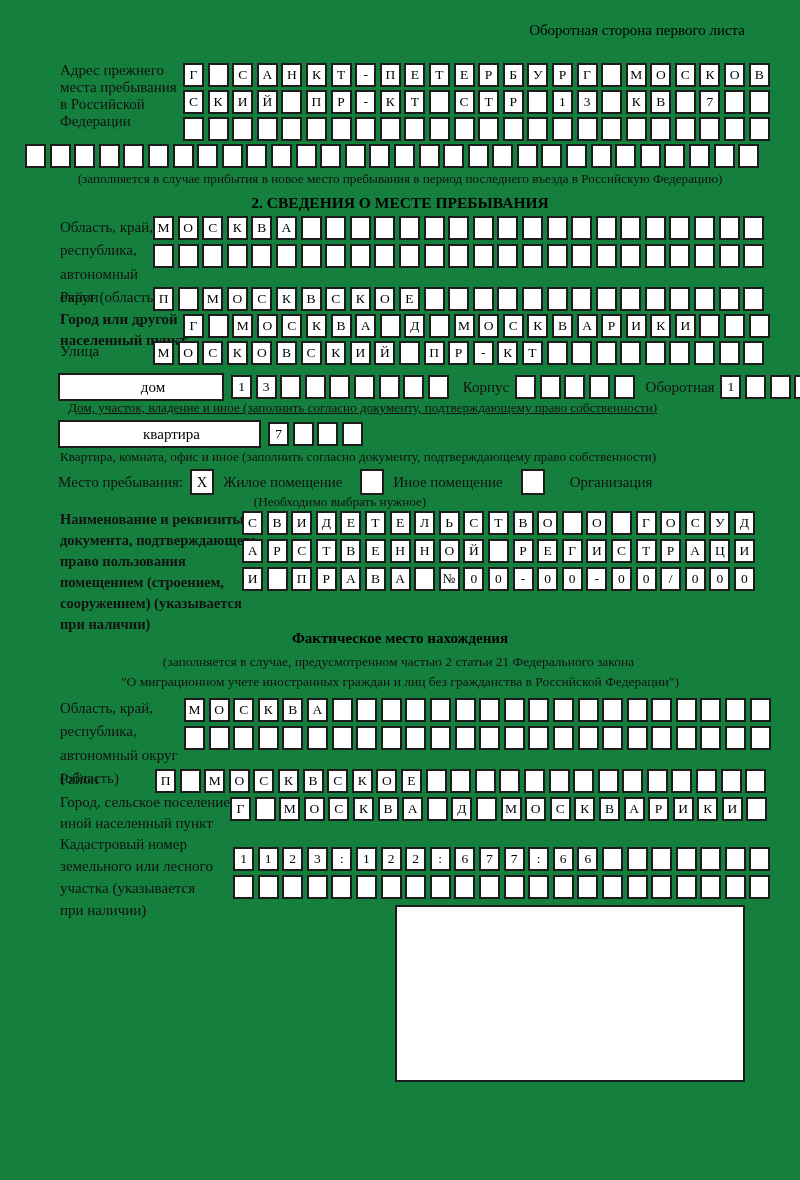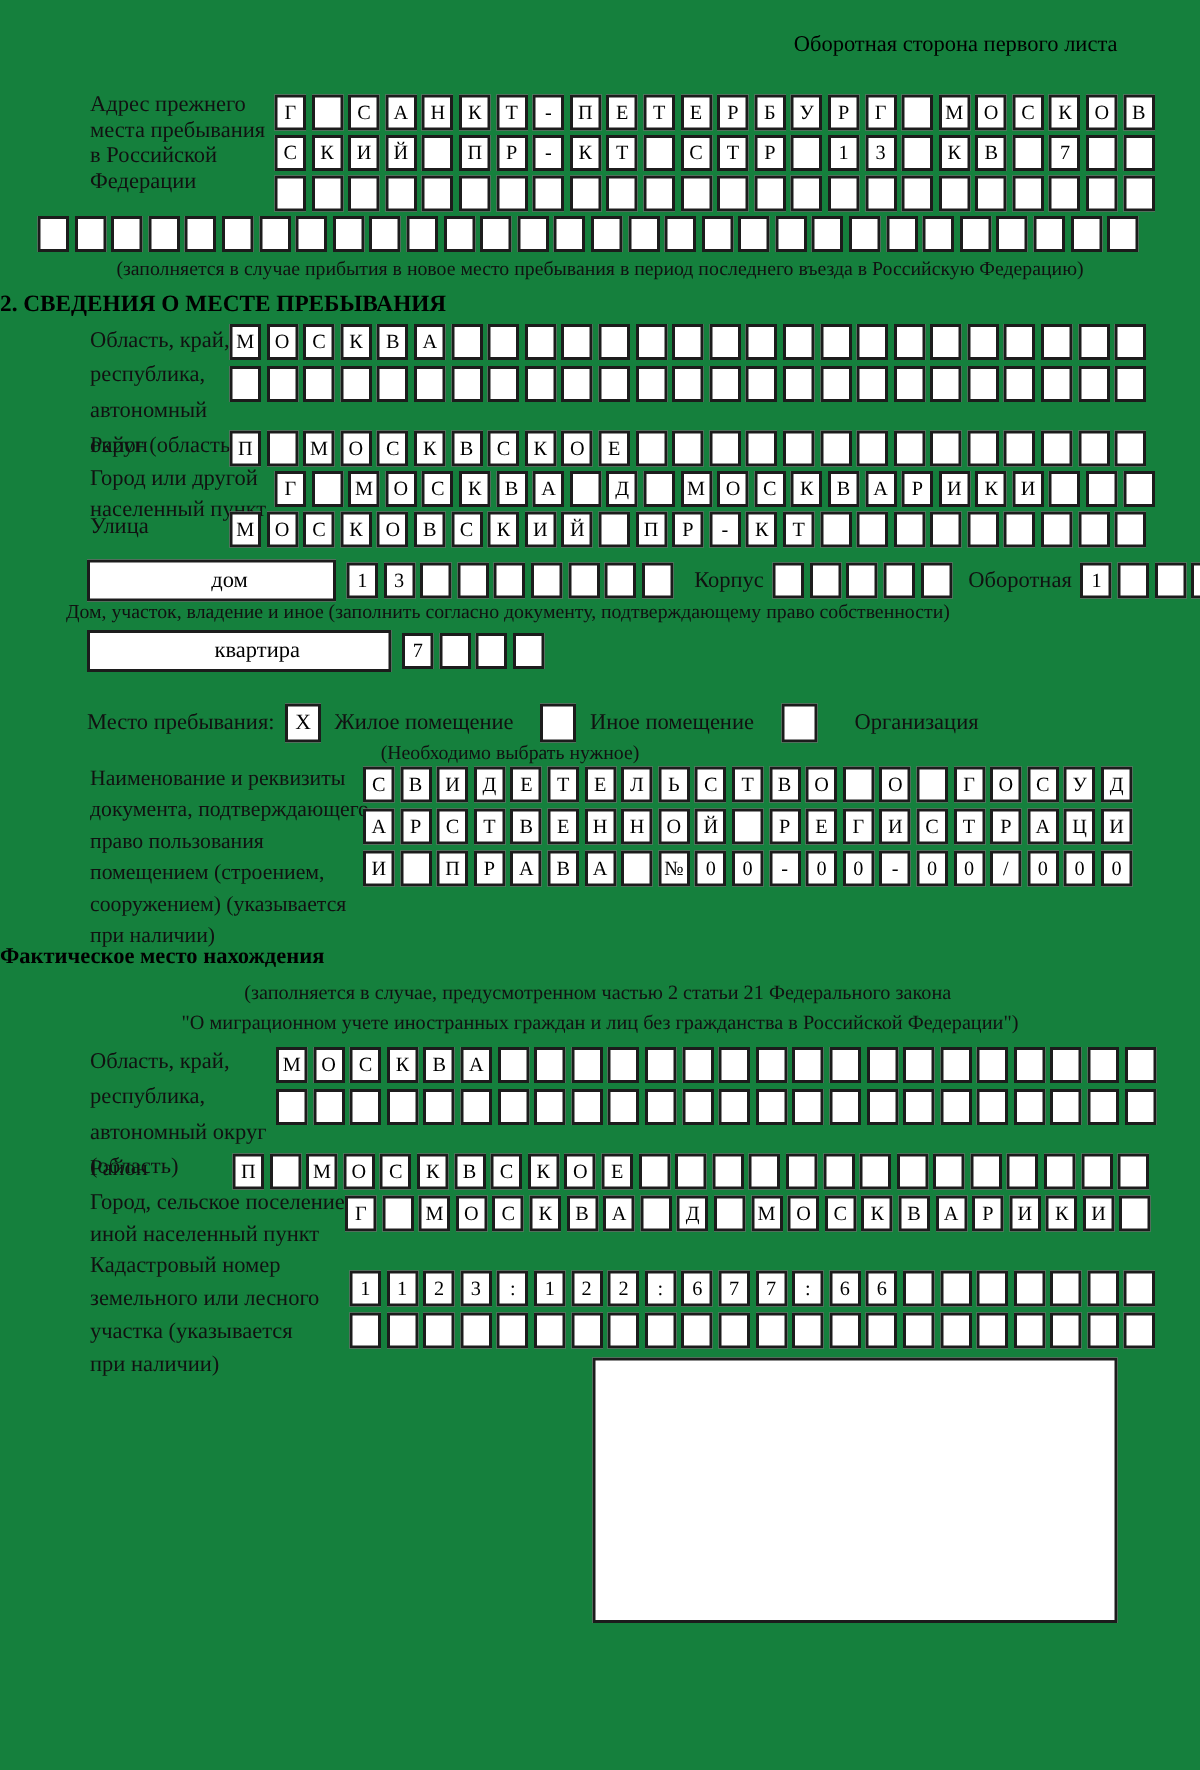--- a/index.html
+++ b/index.html
@@ -5,38 +5,38 @@
   html,body { margin:0; padding:0; background:#fff; }
   .page {
     position:relative; width:800px; height:1180px; background:#15803d;
     font-family:"Liberation Serif", serif; color:#000; overflow:hidden;
   }
   .abs { position:absolute; }
   .label { font-size:15px; white-space:pre-line; color:#111; }
   .lh25 { line-height:17px; }
   .lh23 { line-height:23.3px; }
   .lh22 { line-height:22px; }
-  .lh21 { line-height:21px; }
+  .lh21 { line-height:21px;font-weight:bold; }
   .lh20 { line-height:20.5px; }
   .cbox-row { display:flex; gap:3.6px; }
   .cbox {
     flex:0 0 auto; width:17px; height:20px; border:2px solid #1c1c1c;
     font-size:13.5px; line-height:20px; text-align:center; background:#fff;
   }
   .widebox {
     flex:0 0 auto; border:2px solid #1c1c1c; text-align:center;
     font-size:15px; line-height:24px; height:24px; background:#fff;padding-left:24px;
   }
   .checkbox {
     flex:0 0 auto; width:20px; height:22px; border:2px solid #1c1c1c;
     font-size:14.5px; line-height:22px; text-align:center; background:#fff;
   }
   .caption { font-size:13.2px; color:#111; }
   .center { text-align:center; }
-  .title { font-size:15.5px; font-weight:bold; }
+  .title { font-size:15.5px; font-weight:bold; text-align:center; }
   .note { font-size:13.5px; text-align:center; color:#111; }
   .flexrow { display:flex; align-items:center; }
   .stamp-box { border:2px solid #1c1c1c; background:#fff; }
   .pre { white-space:pre-line; }
 </style>
 </head>
 <body>
 
 <div class="page">
 
@@ -328,31 +328,32 @@
         <span class="cbox"></span>
       </div>
     <div class="label" style="margin-left:11px;">Оборотная</div>
     <div class="cbox-row" style="margin-left:6px;">
         <span class="cbox">1</span>
         <span class="cbox"></span>
         <span class="cbox"></span>
         <span class="cbox"></span>
       </div>
   </div>
-  <div class="abs caption" style="left:44px; top:400px;">Дом, участок, владение и иное (заполнить согласно документу, подтверждающему право собственности)</div>
+  <div class="abs caption" style="left:68px; top:400px;text-decoration:underline;">Дом, участок, владение и иное (заполнить согласно документу, подтверждающему право собственности)</div>
 
   <div class="abs flexrow" style="left:58px; top:420px;">
     <div class="widebox" style="width:175px;">квартира</div>
     <div class="cbox-row" style="margin-left:7px;">
         <span class="cbox">7</span>
         <span class="cbox"></span>
         <span class="cbox"></span>
         <span class="cbox"></span>
       </div>
   </div>
+  <div class="abs caption" style="left:60px; top:449px;">Квартира, комната, офис и иное (заполнить согласно документу, подтверждающему право собственности)</div>
 
   <div class="abs caption center" style="left:160px; top:494px; width:360px;">(Необходимо выбрать нужное)</div>
   <div class="abs flexrow" style="left:58px; top:469px;">
     <div class="label">Место пребывания:</div>
     <div class="checkbox" style="margin-left:7px;">X</div>
     <div class="label" style="margin-left:9px;">Жилое помещение</div>
     <div class="checkbox" style="margin-left:18px;"></div>
     <div class="label" style="margin-left:9px;">Иное помещение</div>
     <div class="checkbox" style="margin-left:18px;"></div>
     <div class="label" style="margin-left:25px;">Организация</div>

